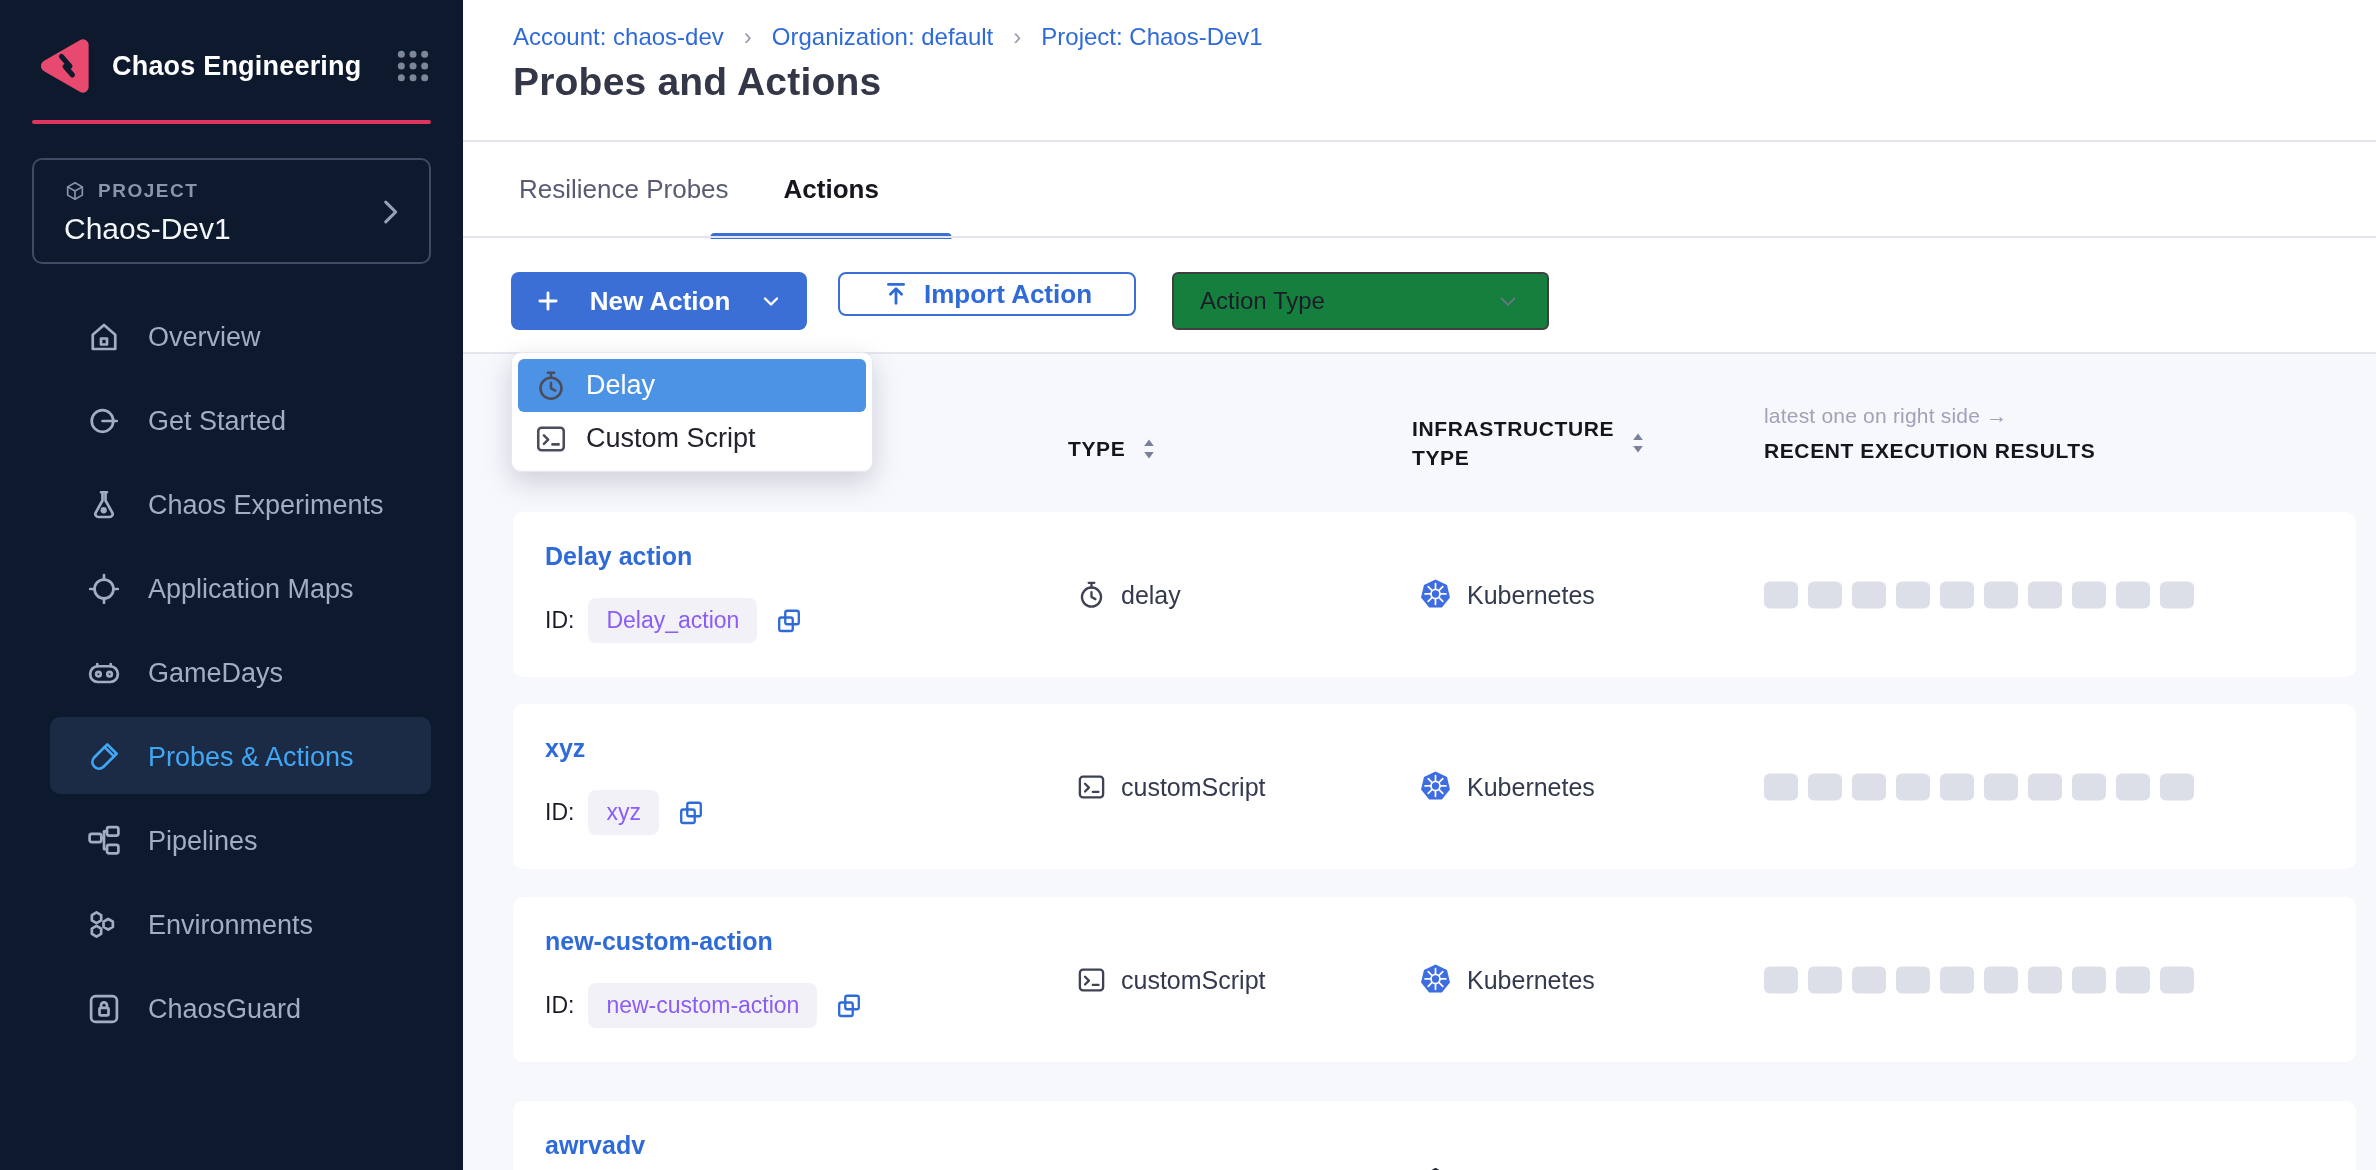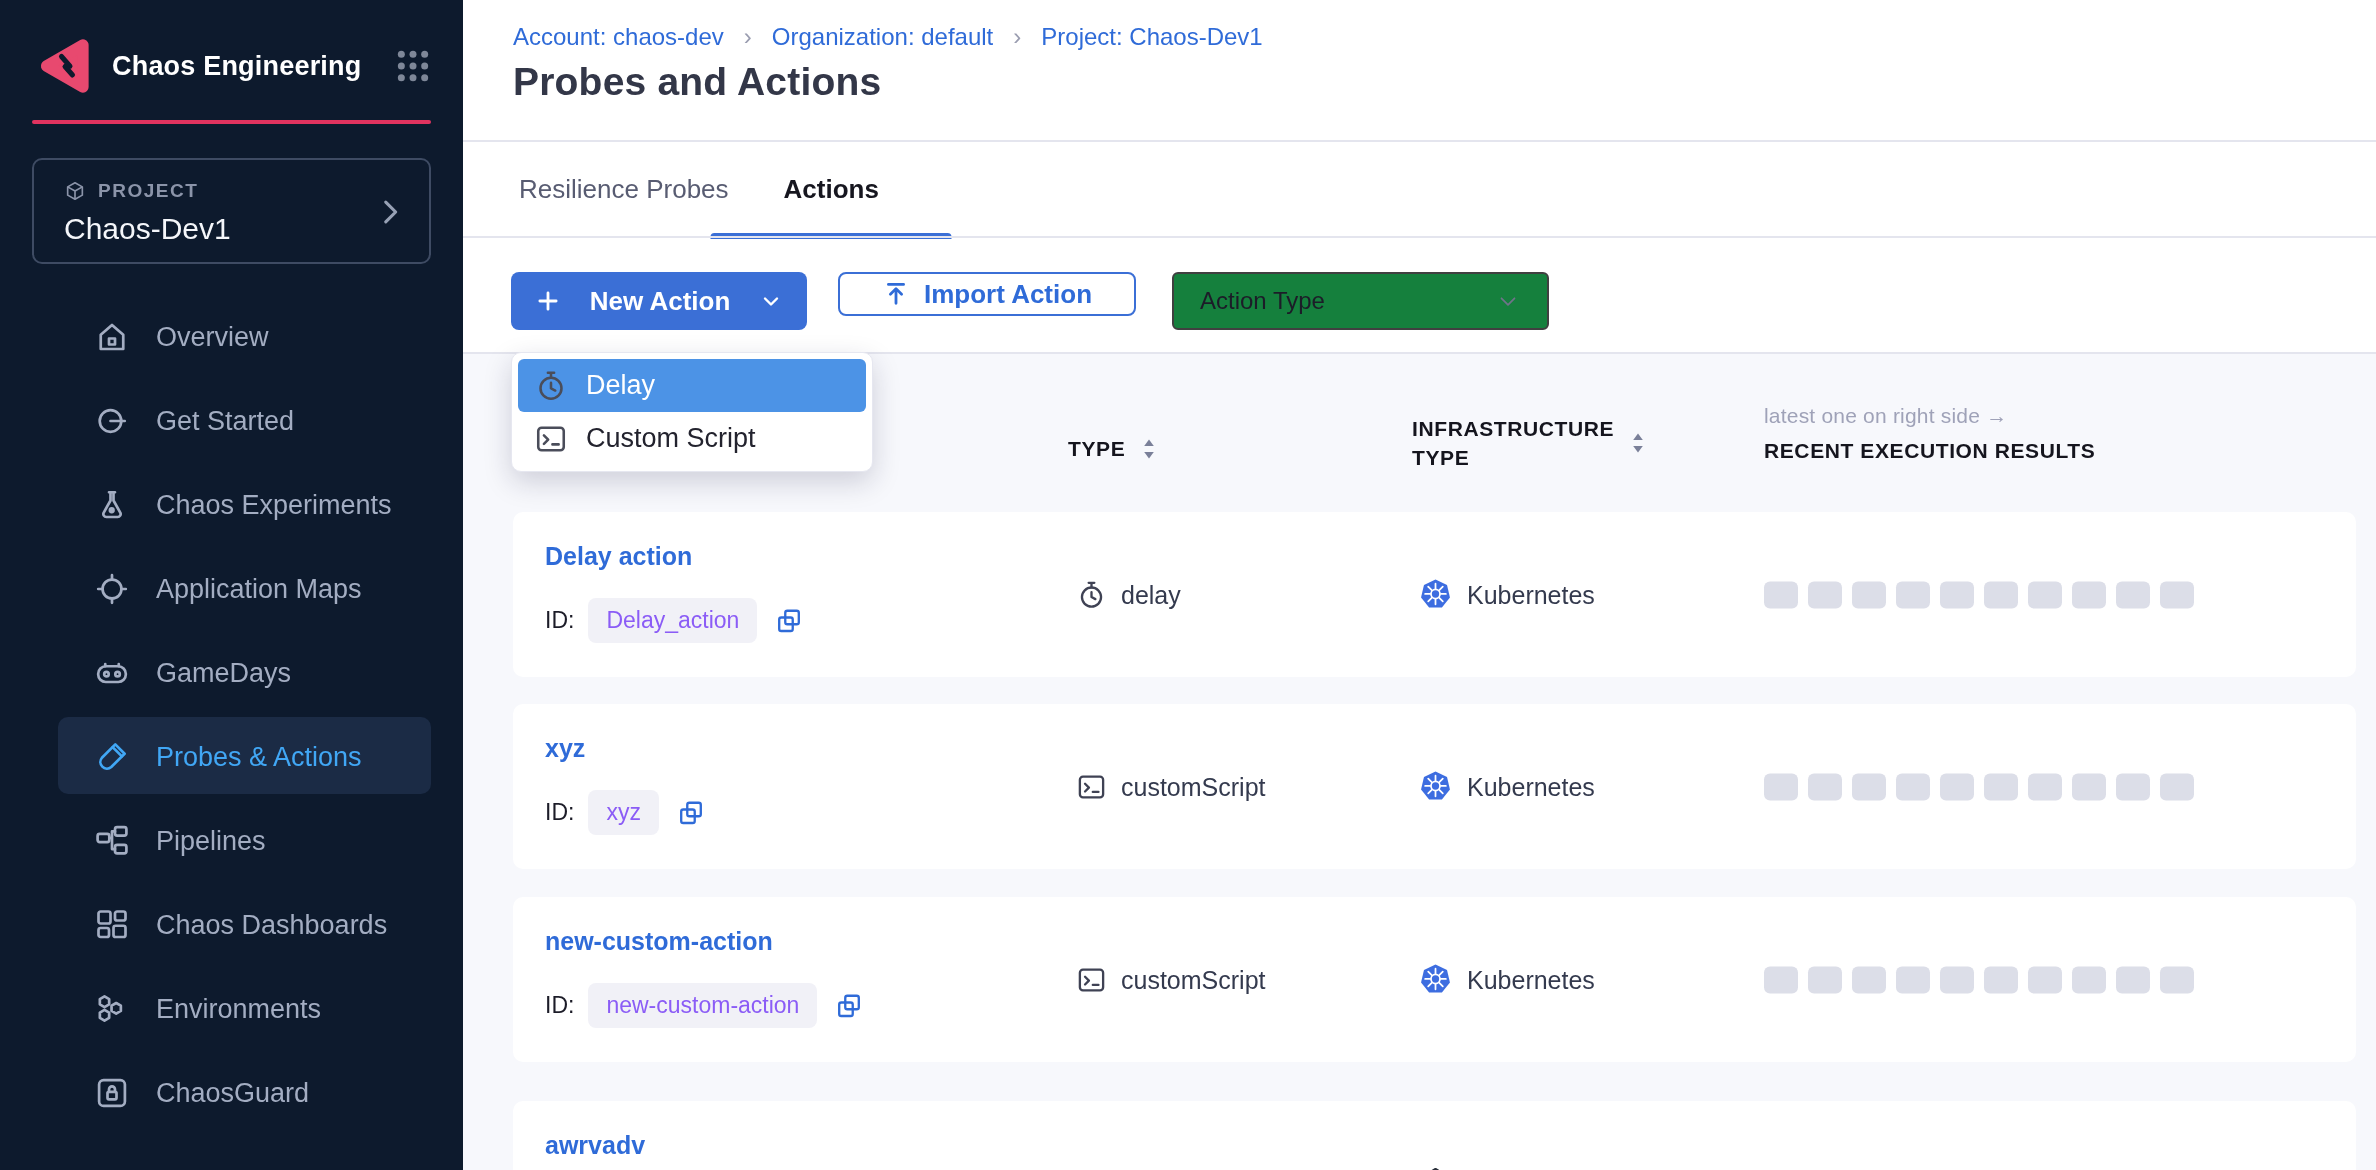--- a/index.html
+++ b/index.html
@@ -10,21 +10,21 @@
   .sidebar{position:absolute;left:0;top:0;width:463px;height:1170px;background:#0d1a2d;}
   .side-header{position:absolute;top:28px;left:36px;right:30px;height:76px;display:flex;align-items:center;}
   .logo{width:60px;height:60px;flex:0 0 auto;}
   .app-title{color:#ffffff;font-size:27px;font-weight:bold;margin-left:16px;letter-spacing:.2px;white-space:nowrap;}
   .grid-icon{margin-left:auto;width:40px;height:40px;cursor:pointer;}
   .pink-line{position:absolute;top:120px;left:32px;width:399px;height:4px;background:#e0335f;border-radius:2px;}
   .project-card{position:absolute;top:158px;left:32px;width:399px;height:106px;border:2px solid #3e4b63;border-radius:10px;box-sizing:border-box;cursor:pointer;}
   .project-top{position:absolute;left:30px;top:20px;display:flex;align-items:center;gap:12px;color:#8b94a9;font-size:19px;font-weight:bold;letter-spacing:1.5px;}
   .project-name{position:absolute;left:30px;top:52px;color:#f4f6fa;font-size:30px;}
   .project-chevron{position:absolute;right:22px;top:30px;width:34px;height:44px;color:#97a1b5;}
-  .nav{position:absolute;top:295px;left:12px;right:0;padding-left:14px;}
+  .nav{position:absolute;top:295px;left:4px;right:0;padding-left:14px;}
   .nav-item{position:relative;height:84px;display:flex;align-items:center;padding-left:68px;color:#a3adc2;font-size:27px;cursor:pointer;}
   .nav-item .active-bg{display:none;}
   .nav-item.active{color:#41a7f5;}
   .nav-item.active .active-bg{display:block;position:absolute;left:32px;right:32px;top:2px;bottom:5px;background:#1b2b45;border-radius:10px;}
   .nav-icon{width:36px;height:36px;margin-right:26px;position:relative;z-index:1;display:flex;align-items:center;justify-content:center;}
   .nav-label{position:relative;z-index:1;white-space:nowrap;}
 
   
   .main{position:absolute;left:463px;top:0;width:1913px;height:1170px;background:#ffffff;}
   .breadcrumb{position:absolute;left:50px;top:23px;display:flex;align-items:center;gap:20px;font-size:24px;}
@@ -187,31 +187,20 @@
               <rect x="14" y="2.8" width="7.6" height="5.6" rx="1.4"></rect>
               <rect x="14" y="14.6" width="7.6" height="5.6" rx="1.4"></rect>
               <path d="M10.2 10h1.8M12 10V5.6h2M12 10v7.4h2"></path>
             </svg>
           </span>
           <span class="nav-label">Pipelines</span>
         </div>
         <div class="nav-item">
           <span class="nav-icon">
             <svg viewBox="0 0 24 24" width="100%" height="100%" fill="none" stroke="currentColor" stroke-width="1.8" stroke-linecap="round" stroke-linejoin="round">
-              <rect x="3" y="3" width="8" height="8" rx="1.4"></rect>
-              <rect x="14" y="3" width="7" height="6" rx="1.4"></rect>
-              <rect x="3" y="14" width="7" height="6" rx="1.4"></rect>
-              <rect x="13" y="12.5" width="8" height="7.5" rx="1.4"></rect>
-            </svg>
-          </span>
-          <span class="nav-label">Chaos Dashboards</span>
-        </div>
-        <div class="nav-item">
-          <span class="nav-icon">
-            <svg viewBox="0 0 24 24" width="100%" height="100%" fill="none" stroke="currentColor" stroke-width="1.8" stroke-linecap="round" stroke-linejoin="round">
               <path d="M7 3.6l3.1 1.8v3.5L7 10.7 3.9 8.9V5.4z"></path>
               <path d="M7 12.6l3.1 1.8v3.5L7 19.7l-3.1-1.8v-3.5z"></path>
               <path d="M14.8 8l3.1 1.8v3.5l-3.1 1.8-3.1-1.8V9.8z"></path>
             </svg>
           </span>
           <span class="nav-label">Environments</span>
         </div>
         <div class="nav-item">
           <span class="nav-icon">
             <svg viewBox="0 0 24 24" width="100%" height="100%" fill="none" stroke="currentColor" stroke-width="1.8" stroke-linecap="round" stroke-linejoin="round">

